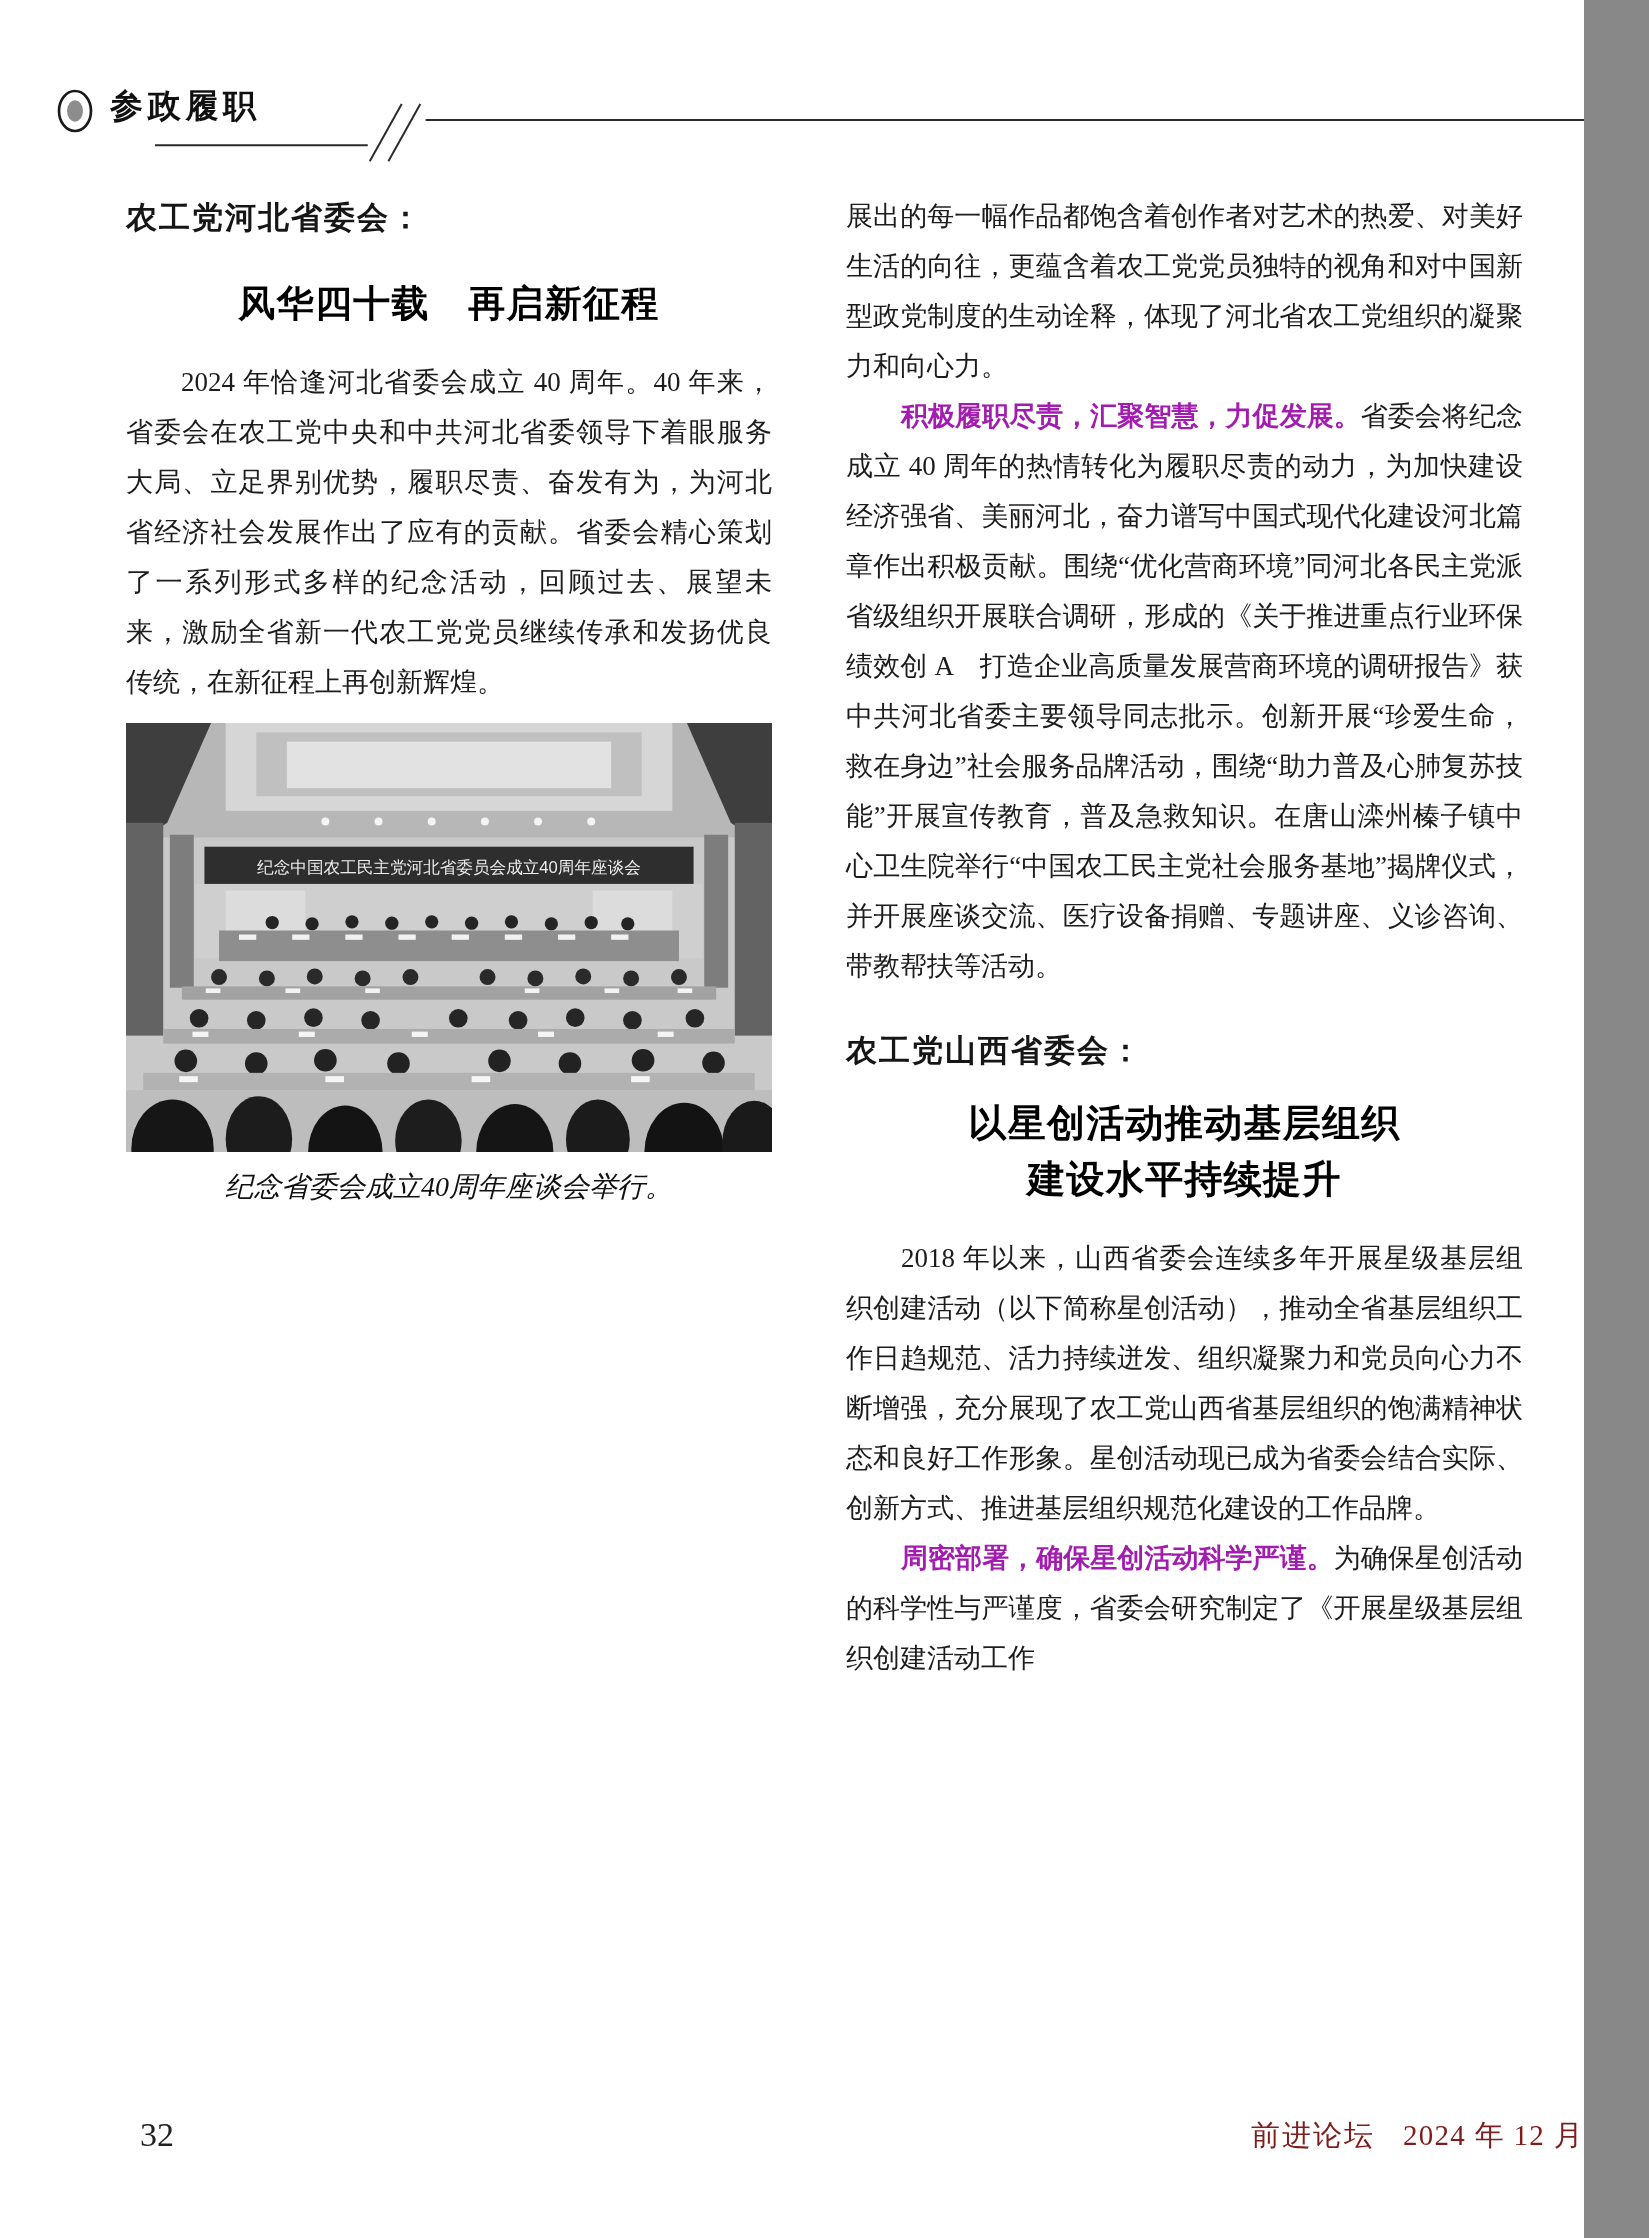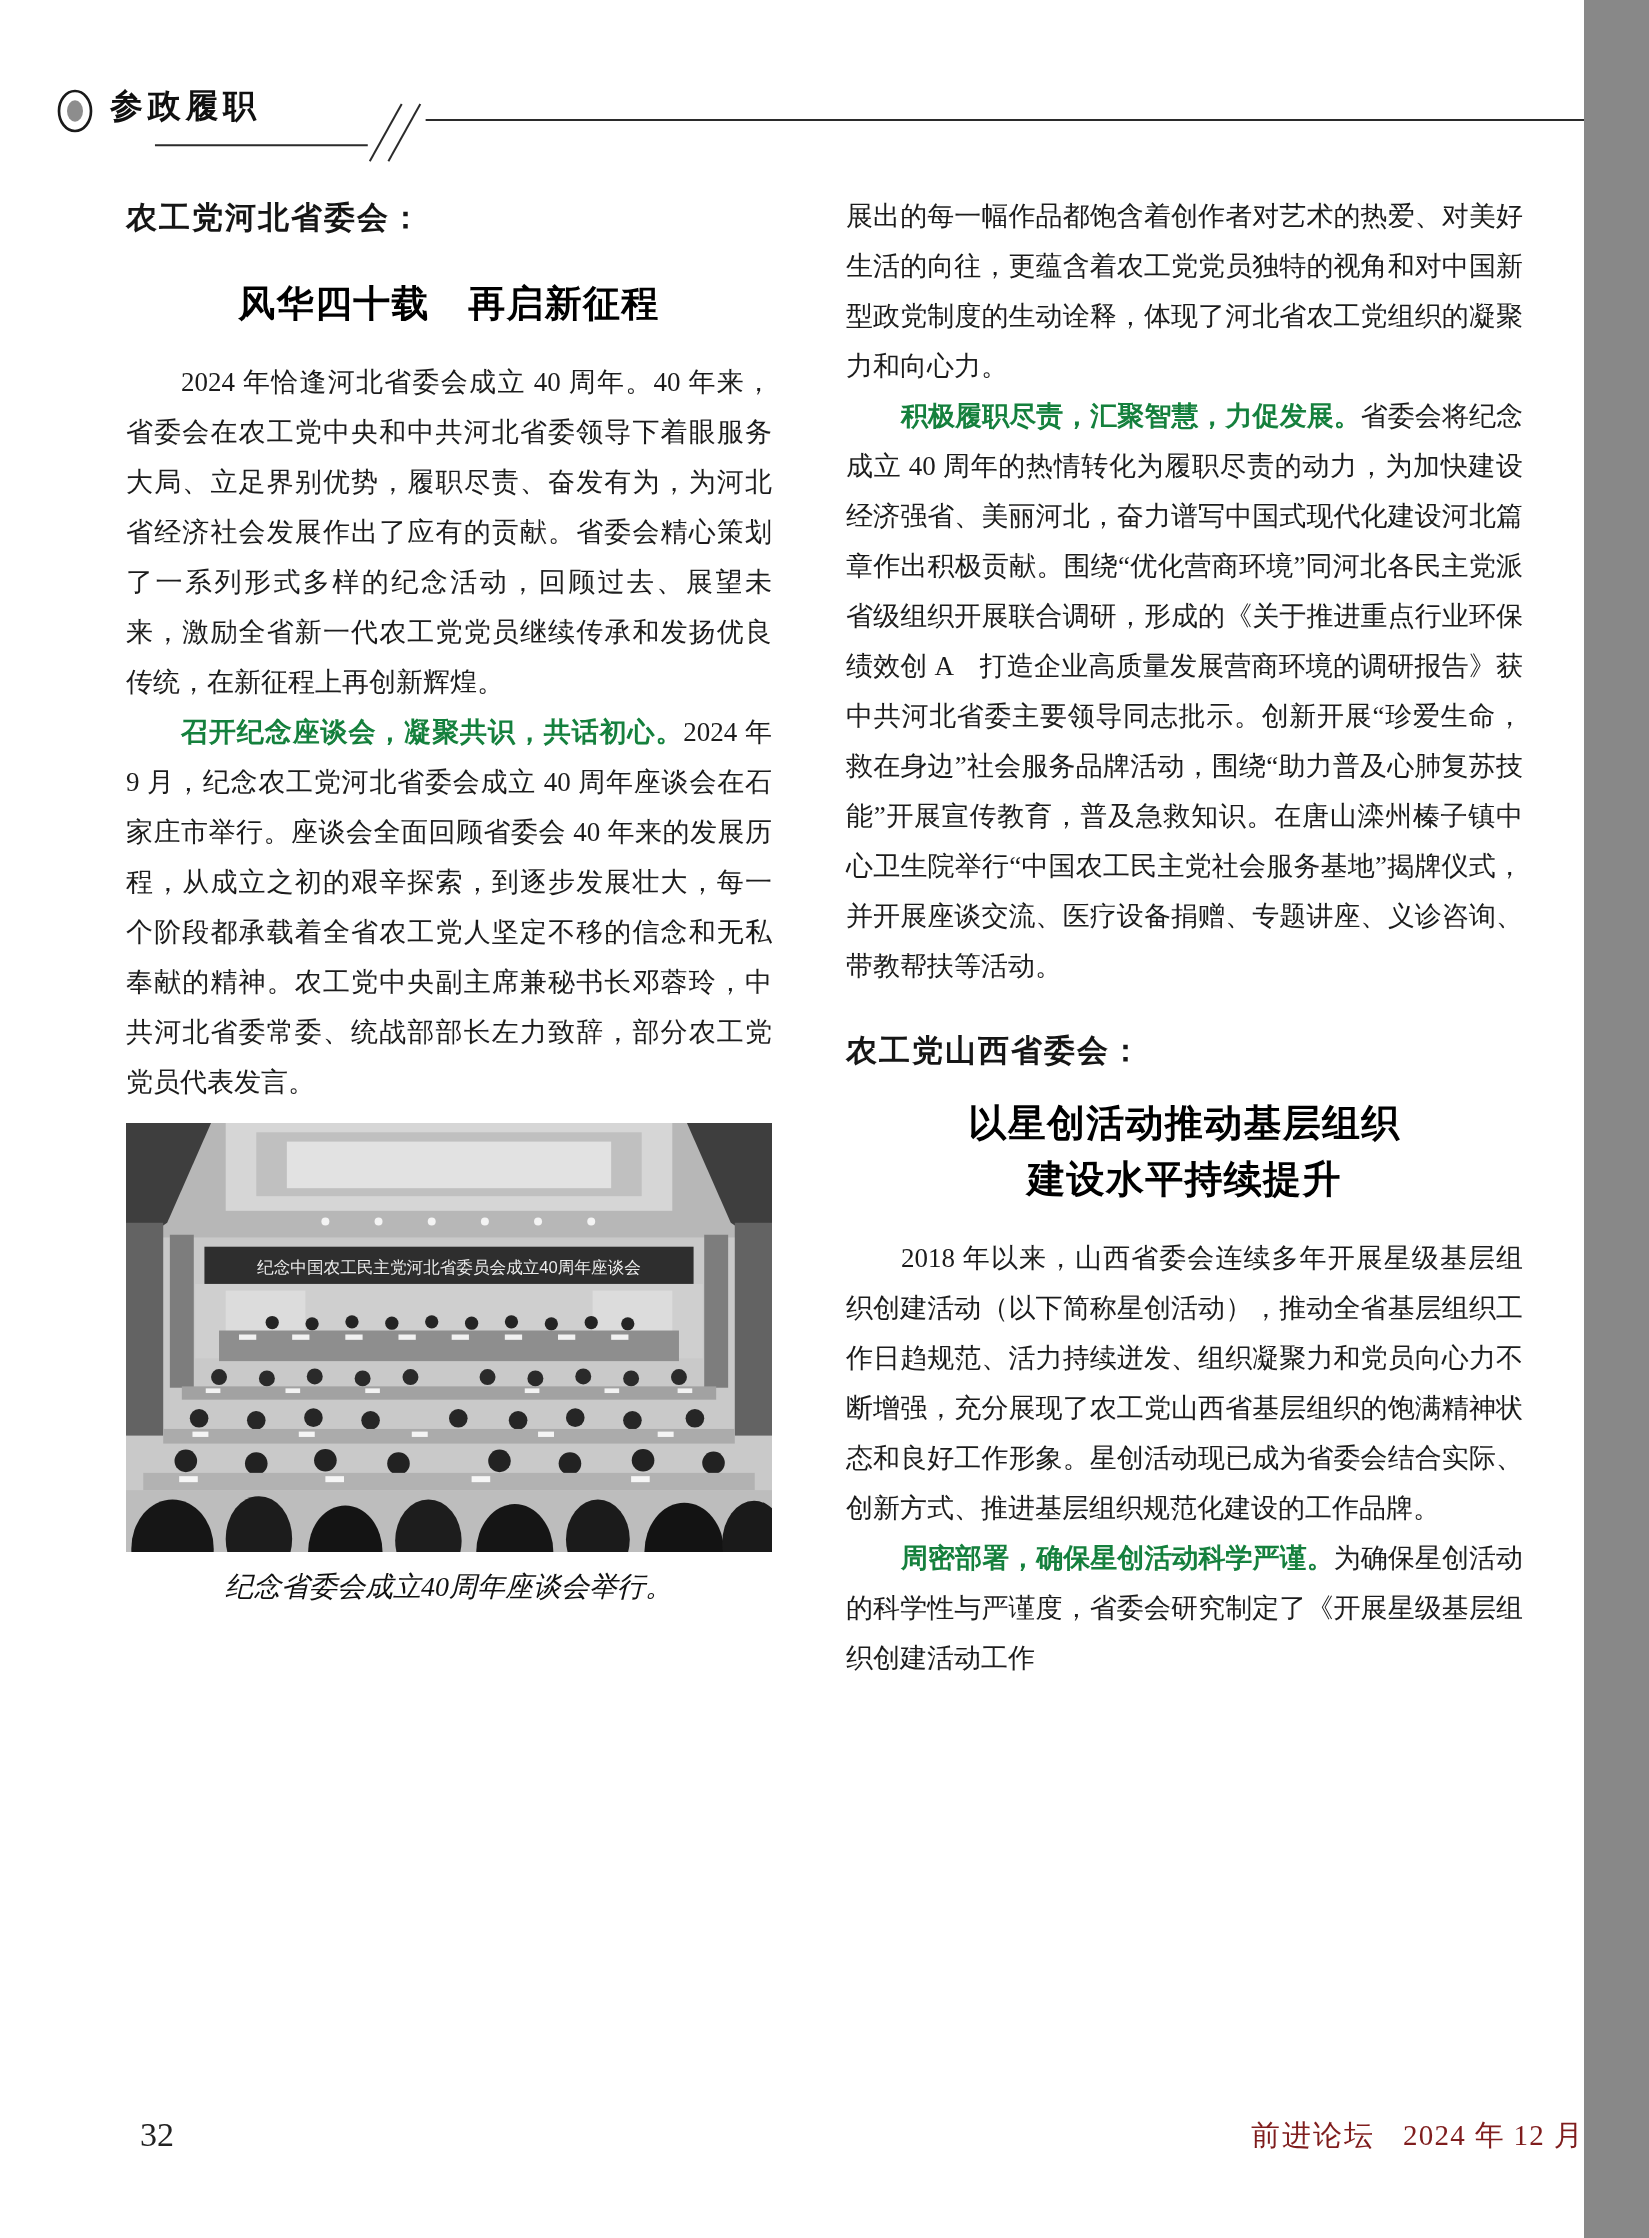--- a/index.html
+++ b/index.html
@@ -33,21 +33,21 @@
   }
   .article-title-2 {
     margin-top:22.6px; text-align:center; line-height:56px;
     font-family:"Liberation Sans","DejaVu Sans",sans-serif; font-weight:bold;
     font-size:38px; letter-spacing:1.3px; color:#000;
   }
 
   .body-par { margin:0; font-size:27px; line-height:50px; text-align:justify; color:#1c1c1c; }
   .indent { text-indent:55px; }
   .mt-first { margin-top:28px; }
-  b.lead { font-weight:bold; color:#15803d; }
+  b.lead { font-weight:bold; color:#a21caf; }
 
   .rc-heading { margin-top:39px; }
   .rc-par-start { margin-top:26.6px; }
 
   
   .photo-block { margin-top:16px; }
   .photo-svg { display:block; width:646px; height:429px; }
   .photo-caption { margin-top:16px; text-align:center; font-size:28px; font-style:italic; color:#111; }
   .after-photo { margin-top:28px; }
 
@@ -75,21 +75,20 @@
   <div class="section-label">参政履职</div>
 
   <div class="col col-left">
 
     <div class="org-heading">农工党河北省委会：</div>
 
     <div class="article-title">风华四十载　再启新征程</div>
 
     <p class="body-par indent mt-first"><b class="lead"></b><span>2024 年恰逢河北省委会成立 40 周年。40 年来，省委会在农工党中央和中共河北省委领导下着眼服务大局、立足界别优势，履职尽责、奋发有为，为河北省经济社会发展作出了应有的贡献。省委会精心策划了一系列形式多样的纪念活动，回顾过去、展望未来，激励全省新一代农工党党员继续传承和发扬优良传统，在新征程上再创新辉煌。</span></p>
 
-    <p class="body-par indent"><b class="lead">召开纪念座谈会，凝聚共识，共话初心。</b><span>2024 年 9 月，纪念农工党河北省委会成立 40 周年座谈会在石家庄市举行。座谈会全面回顾省委会 40 年来的发展历程，从成立之初的艰辛探索，到逐步发展壮大，每一个阶段都承载着全省农工党人坚定不移的信念和无私奉献的精神。农工党中央副主席兼秘书长邓蓉玲，中共河北省委常委、统战部部长左力致辞，部分农工党党员代表发言。</span></p>
 
     <div class="photo-block">
       <svg class="photo-svg" viewBox="0 0 972 645" preserveAspectRatio="none">
         <rect x="0" y="0" width="972" height="645" fill="#c9c9c9"></rect>
 
         <rect x="0" y="0" width="972" height="172" fill="#b7b7b7"></rect>
         <rect x="150" y="0" width="672" height="132" fill="#d6d6d6"></rect>
         <rect x="196" y="14" width="580" height="96" fill="#c0c0c0"></rect>
         <rect x="242" y="28" width="488" height="70" fill="#e2e2e2"></rect>
         <circle cx="300" cy="148" r="6" fill="#f4f4f4"></circle>

